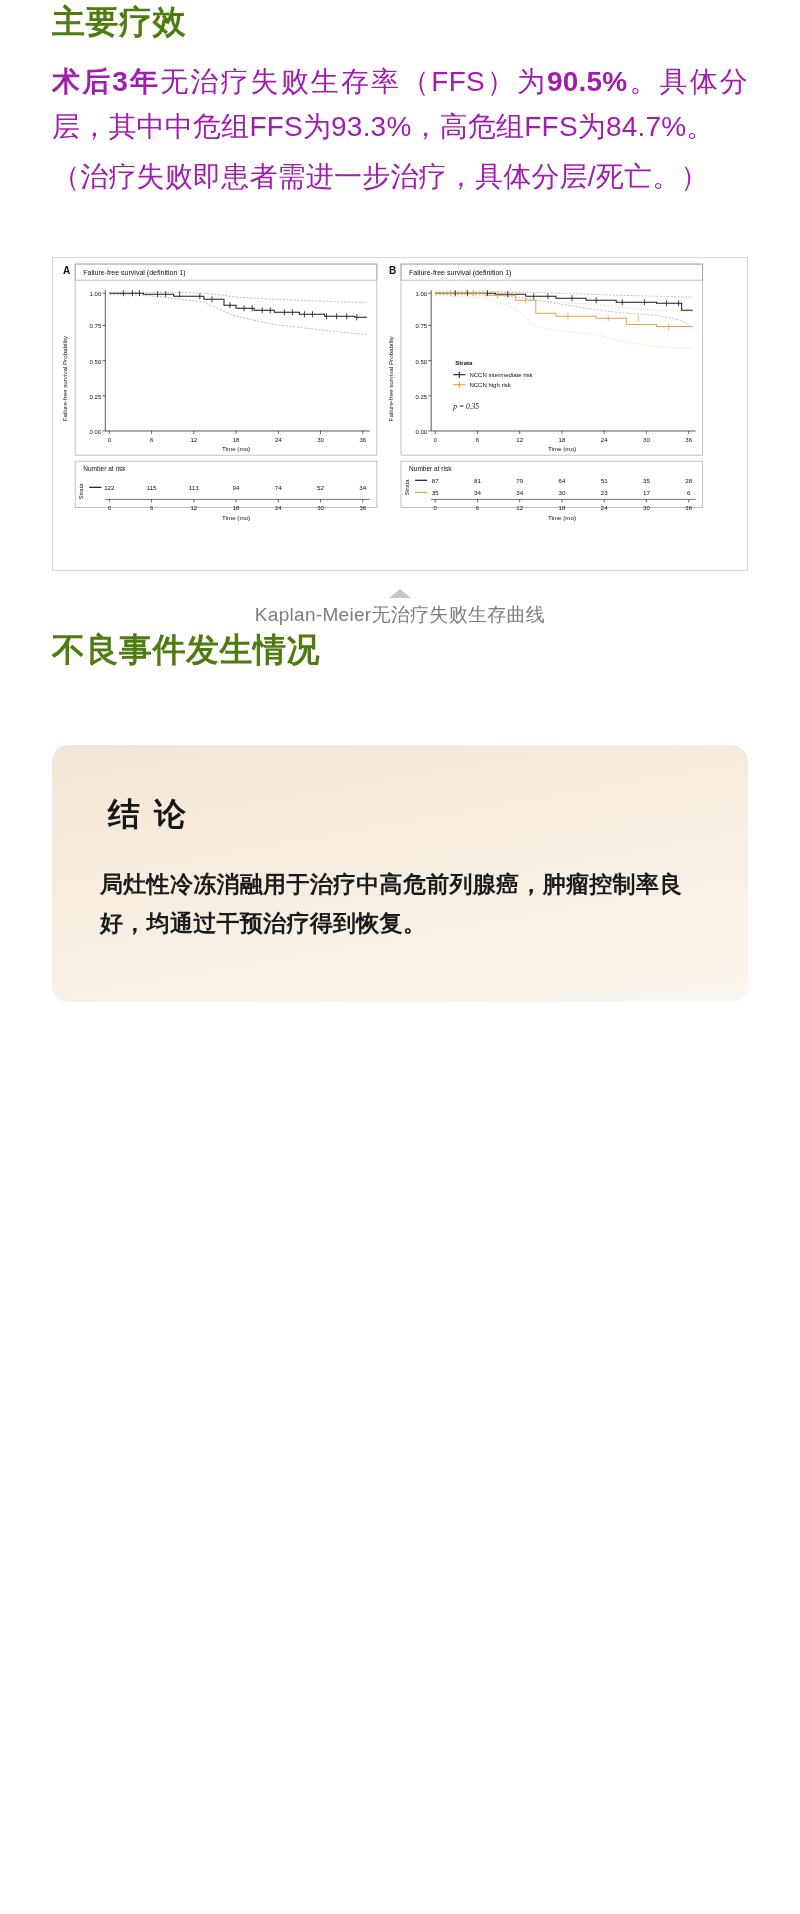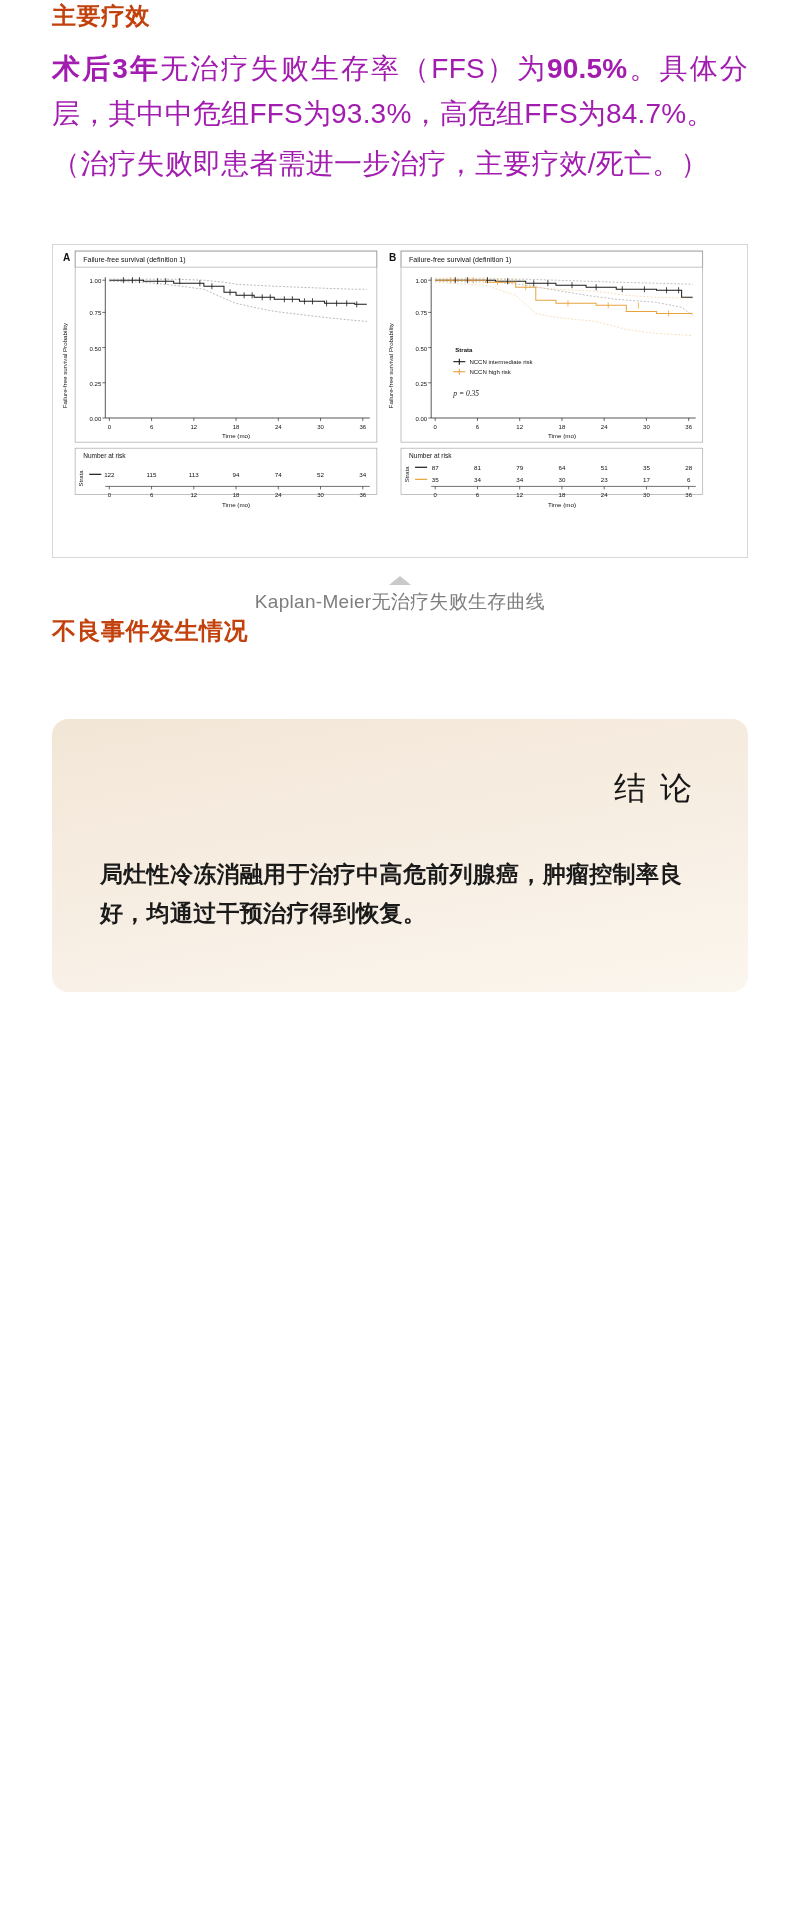--- a/index.html
+++ b/index.html
@@ -15,26 +15,26 @@
     -webkit-font-smoothing: antialiased;
   }
   .page {
     width: 800px;
     min-height: 1914px;
     box-sizing: border-box;
     padding: 0 52px;
     position: relative;
   }
   h2.section-title {
-    font-size: 24px;
+    font-size: 33px;
     font-weight: bold;
     margin: 0;
     padding: 0;
     letter-spacing: 0.5px;
-    color: #c2410c;
+    color: #4d7c0f;
   }
   .sec1-title { padding-top: 22px; }
   p.body-text {
     font-size: 28px;
     line-height: 1.62;
     margin: 14px 0 0 0;
     color: #a21caf;
     letter-spacing: 0.2px;
     text-align: justify;
   }
@@ -73,48 +73,48 @@
   
   .conclusion {
     margin-top: 72px;
     margin-bottom: 60px;
     background: linear-gradient(170deg, #f2e6d6 0%, #f6ece0 40%, #fbf6ee 100%);
     border-radius: 16px;
     padding: 48px 42px 58px 42px;
     box-sizing: border-box;
   }
   .conclusion-title {
-    text-align: right;
+    text-align: left;
     font-size: 32px;
-    font-weight: normal;
+    font-weight: bold;
     color: #171717;
     letter-spacing: 14px;
     text-indent: 14px;
-    margin: 0 0 44px 0;
+    margin: 0 0 28px 0;
   }
   .conclusion-text {
     font-size: 23px;
     font-weight: bold;
     line-height: 1.72;
     color: #1a1a1a;
     margin: 0;
     padding: 0 6px;
     letter-spacing: 0.3px;
   }
 </style>
 </head>
 <body>
 
 <div class="page">
 
   <h2 class="section-title sec1-title">主要疗效</h2>
 
   <p class="body-text"><span class="bold">术后3年</span><span>无治疗失败生存率（FFS）为</span><span class="bold">90.5%</span><span>。具体分层，其中中危组FFS为93.3%，高危组FFS为84.7%。</span></p>
 
-  <p class="body-text tight">（治疗失败即患者需进一步治疗，主要疗效/死亡。）</p>
+  <p class="body-text tight">（治疗失败即患者需进一步治疗，具体分层/死亡。）</p>
 
   <div class="figure-wrap">
     <div class="figure-box">
       <svg class="fig-svg" viewBox="0 0 690 310" xmlns="http://www.w3.org/2000/svg">
         <rect x="0" y="0" width="690" height="310" fill="#ffffff"></rect>
 
         <text x="10" y="16" font-family="Liberation Sans, sans-serif" font-size="10" font-weight="bold" fill="#111">A</text>
         <rect x="22" y="6" width="300" height="16" fill="#ffffff" stroke="#9a9a9a" stroke-width="0.6"></rect>
         <text x="30" y="17" font-family="Liberation Sans, sans-serif" font-size="7" fill="#111">Failure-free survival (definition 1)</text>
         <rect x="22" y="6" width="300" height="190" fill="none" stroke="#9a9a9a" stroke-width="0.6"></rect>

